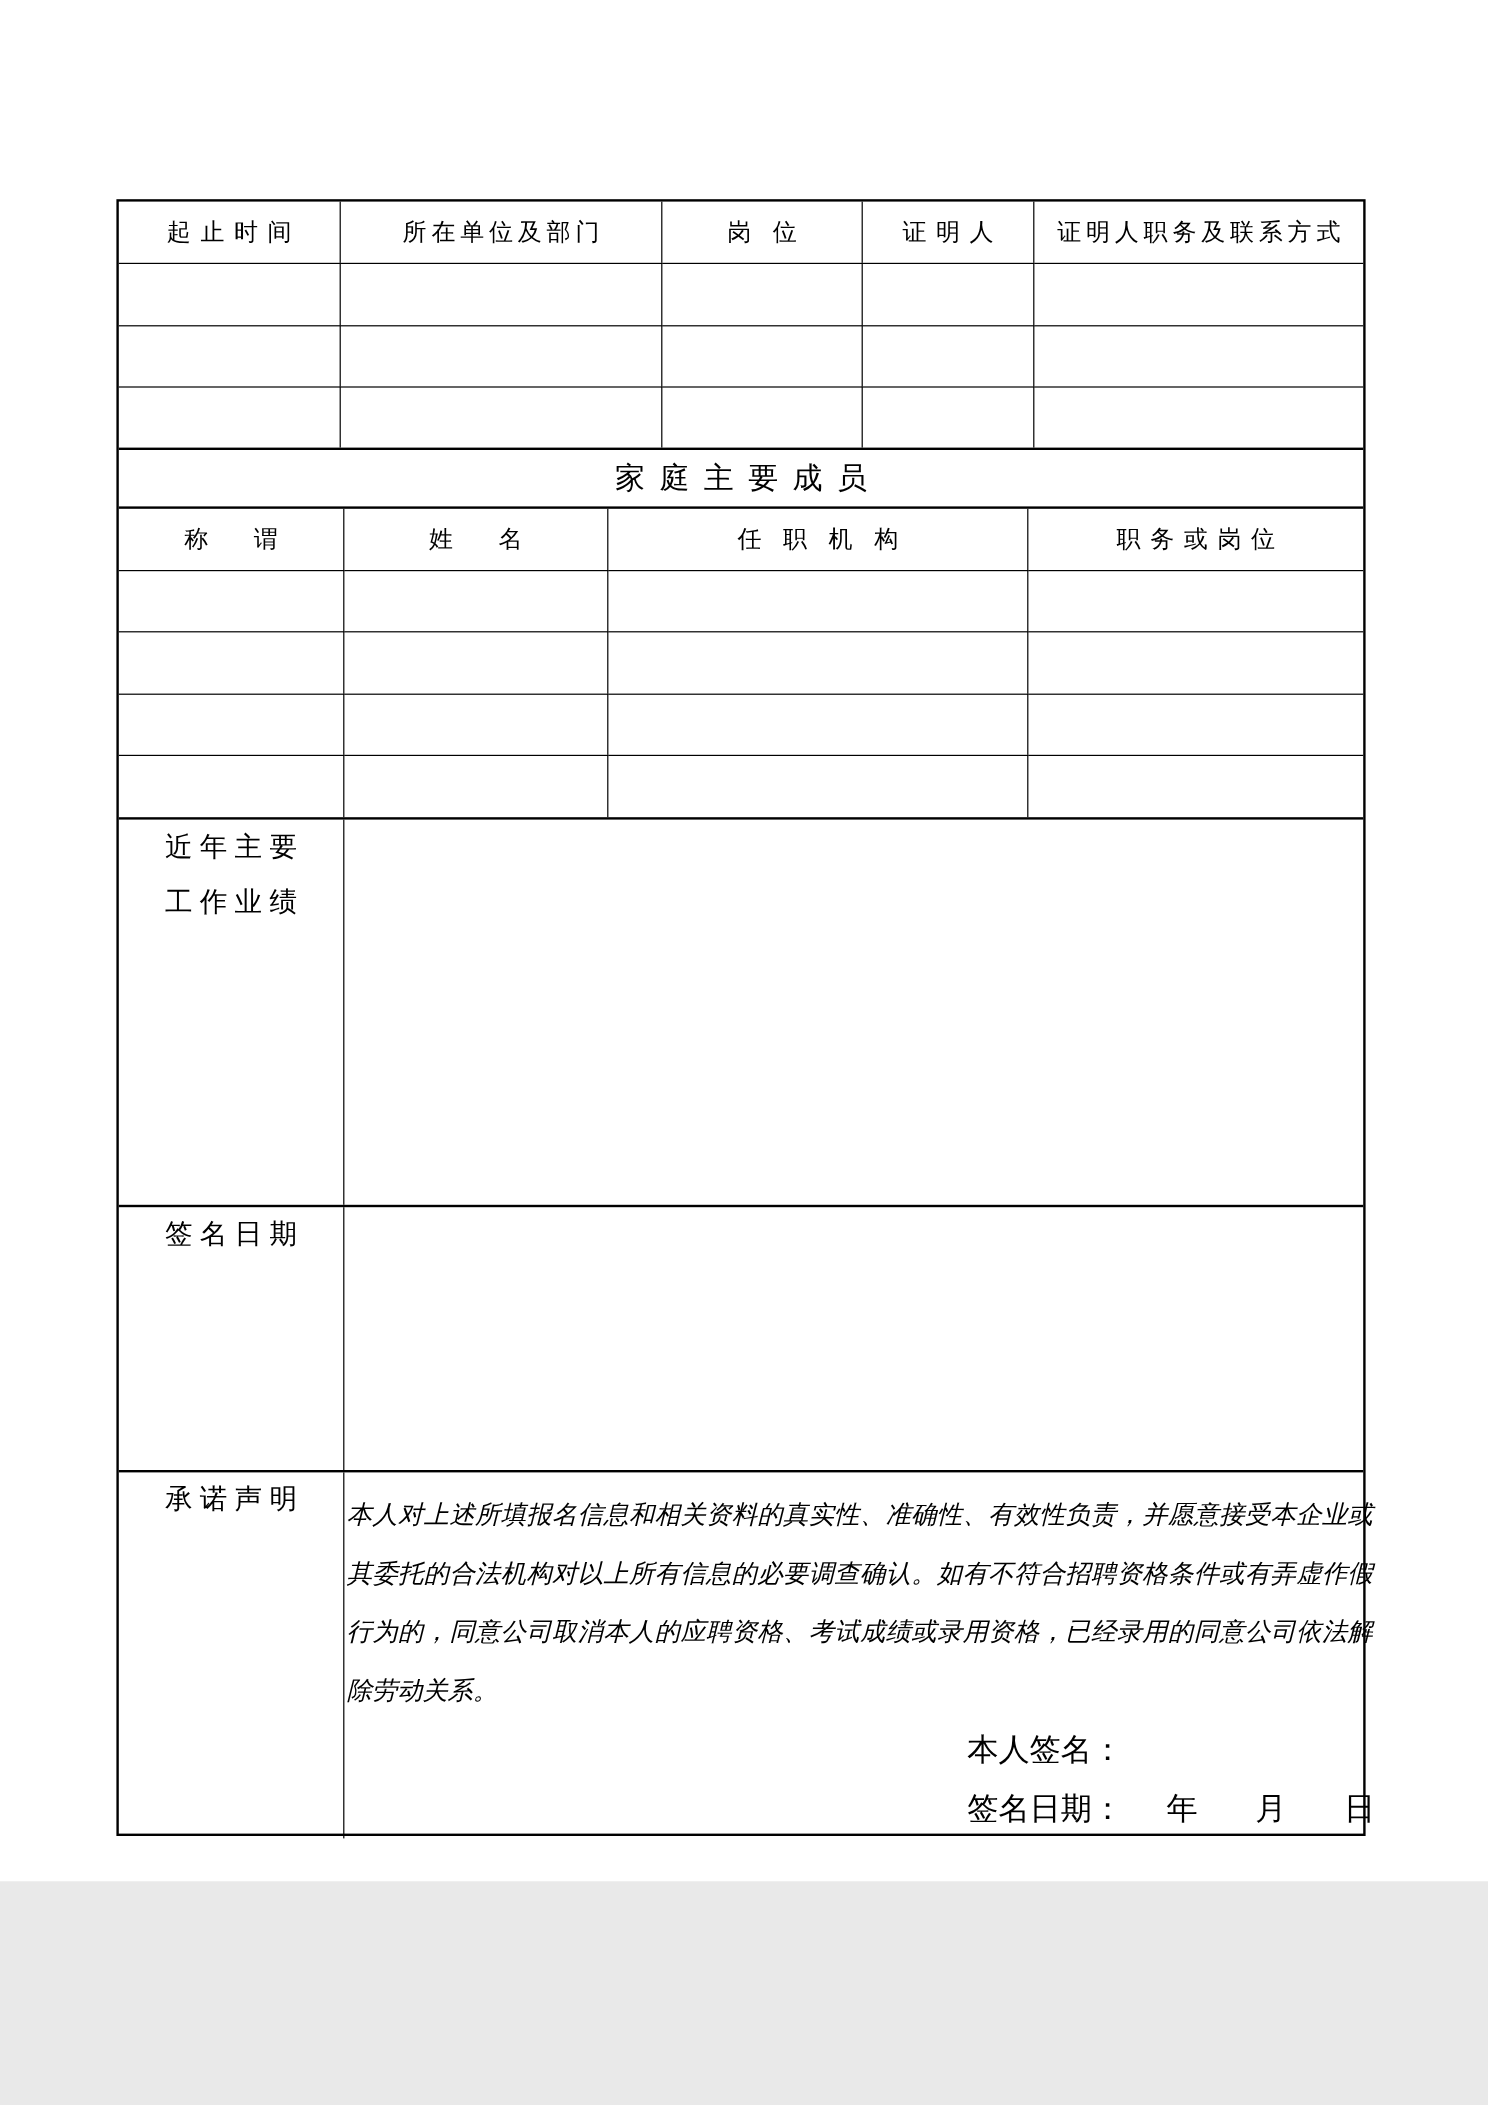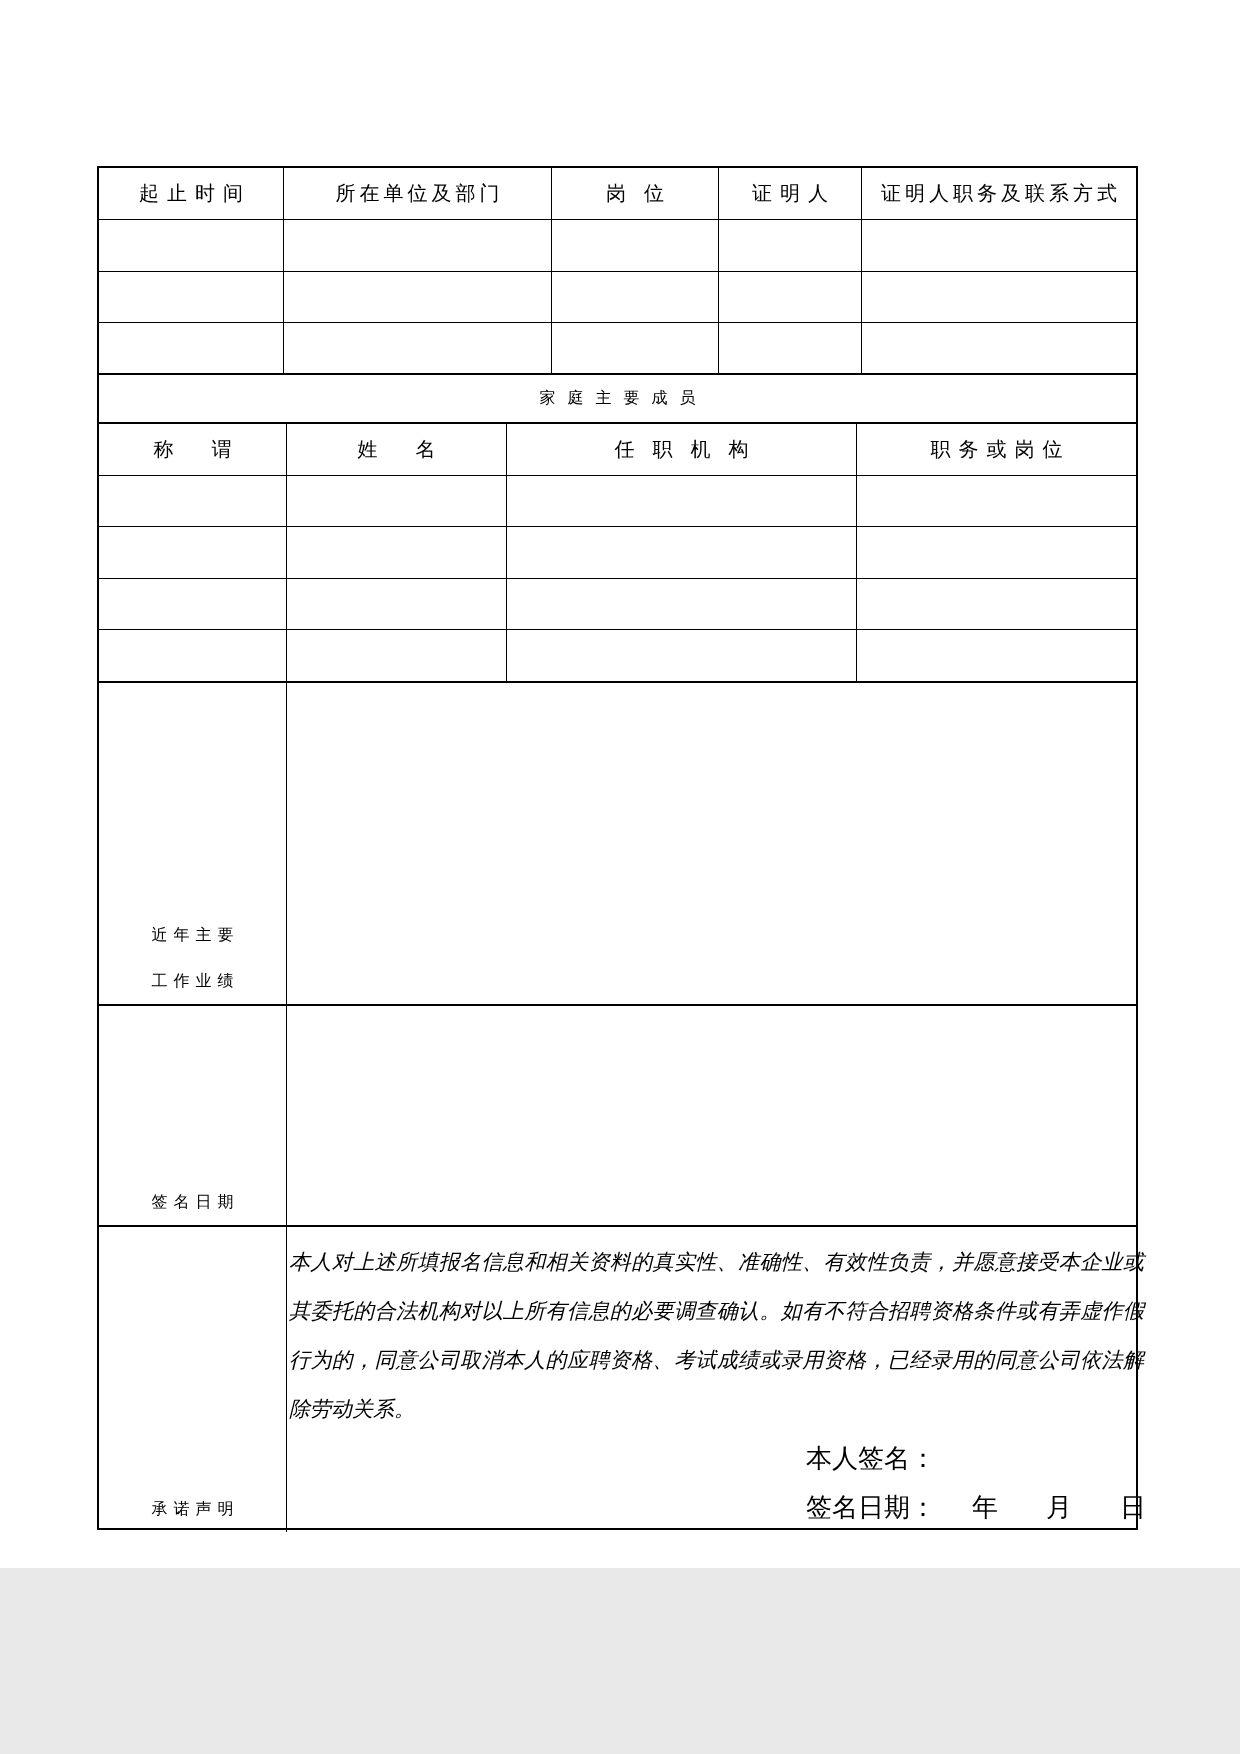--- a/index.html
+++ b/index.html
@@ -9,24 +9,24 @@
   .form { position:absolute; left:97px; top:166px; width:1041px; border:2px solid #000; background:#fff; }
   .grid { display:grid; }
   .work { grid-template-columns:185px 268px 167px 143px 1fr; grid-template-rows:51px 52px 51px 51px; }
   .work > div:not(:nth-child(5n)) { border-right:1.5px solid #000; }
   .work > div:nth-child(n+6) { border-top:1.5px solid #000; }
   .fam { grid-template-columns:188px 220px 350px 1fr; grid-template-rows:51px 51px 52px 51px 52px; }
   .fam > div:not(:nth-child(4n)) { border-right:1.5px solid #000;text-align:center; }
   .fam > div:nth-child(n+5) { border-top:1.5px solid #000; }
   .cell { display:flex; align-items:center; justify-content:center; font-size:20px; }
   .banner { height:51px; border-top:2px solid #000; border-bottom:2px solid #000;
-            display:flex; align-items:center; justify-content:center; font-size:16px; }
+            display:flex; align-items:center; justify-content:center; font-size:25px; }
   .section { display:grid; grid-template-columns:188px 1fr; border-top:2px solid #000; }
   .section > .label { border-right:1.5px solid #000; display:flex; flex-direction:column;
-                      align-items:center; justify-content:flex-end; font-size:16px; line-height:46px; }
+                      align-items:center; justify-content:flex-start; font-size:23px; line-height:46px; }
   .sec-achv   { height:323px; }
   .sec-self   { height:221px; }
   .sec-commit { height:303px; }
   .content { position:relative; }
   .statement { font-size:21px; line-height:49px; text-align:justify; padding:11px 2px 0 2px;font-style:italic; }
   .sigline { font-size:26px; line-height:49px; padding-left:519px; white-space:nowrap; }
   .blank  { display:inline-block; width:120px; }
   .dblank { display:inline-block; }
   .w36 { width:36px; } .w48 { width:48px; }
   .ls4  { letter-spacing:4px;  margin-right:-4px; }

